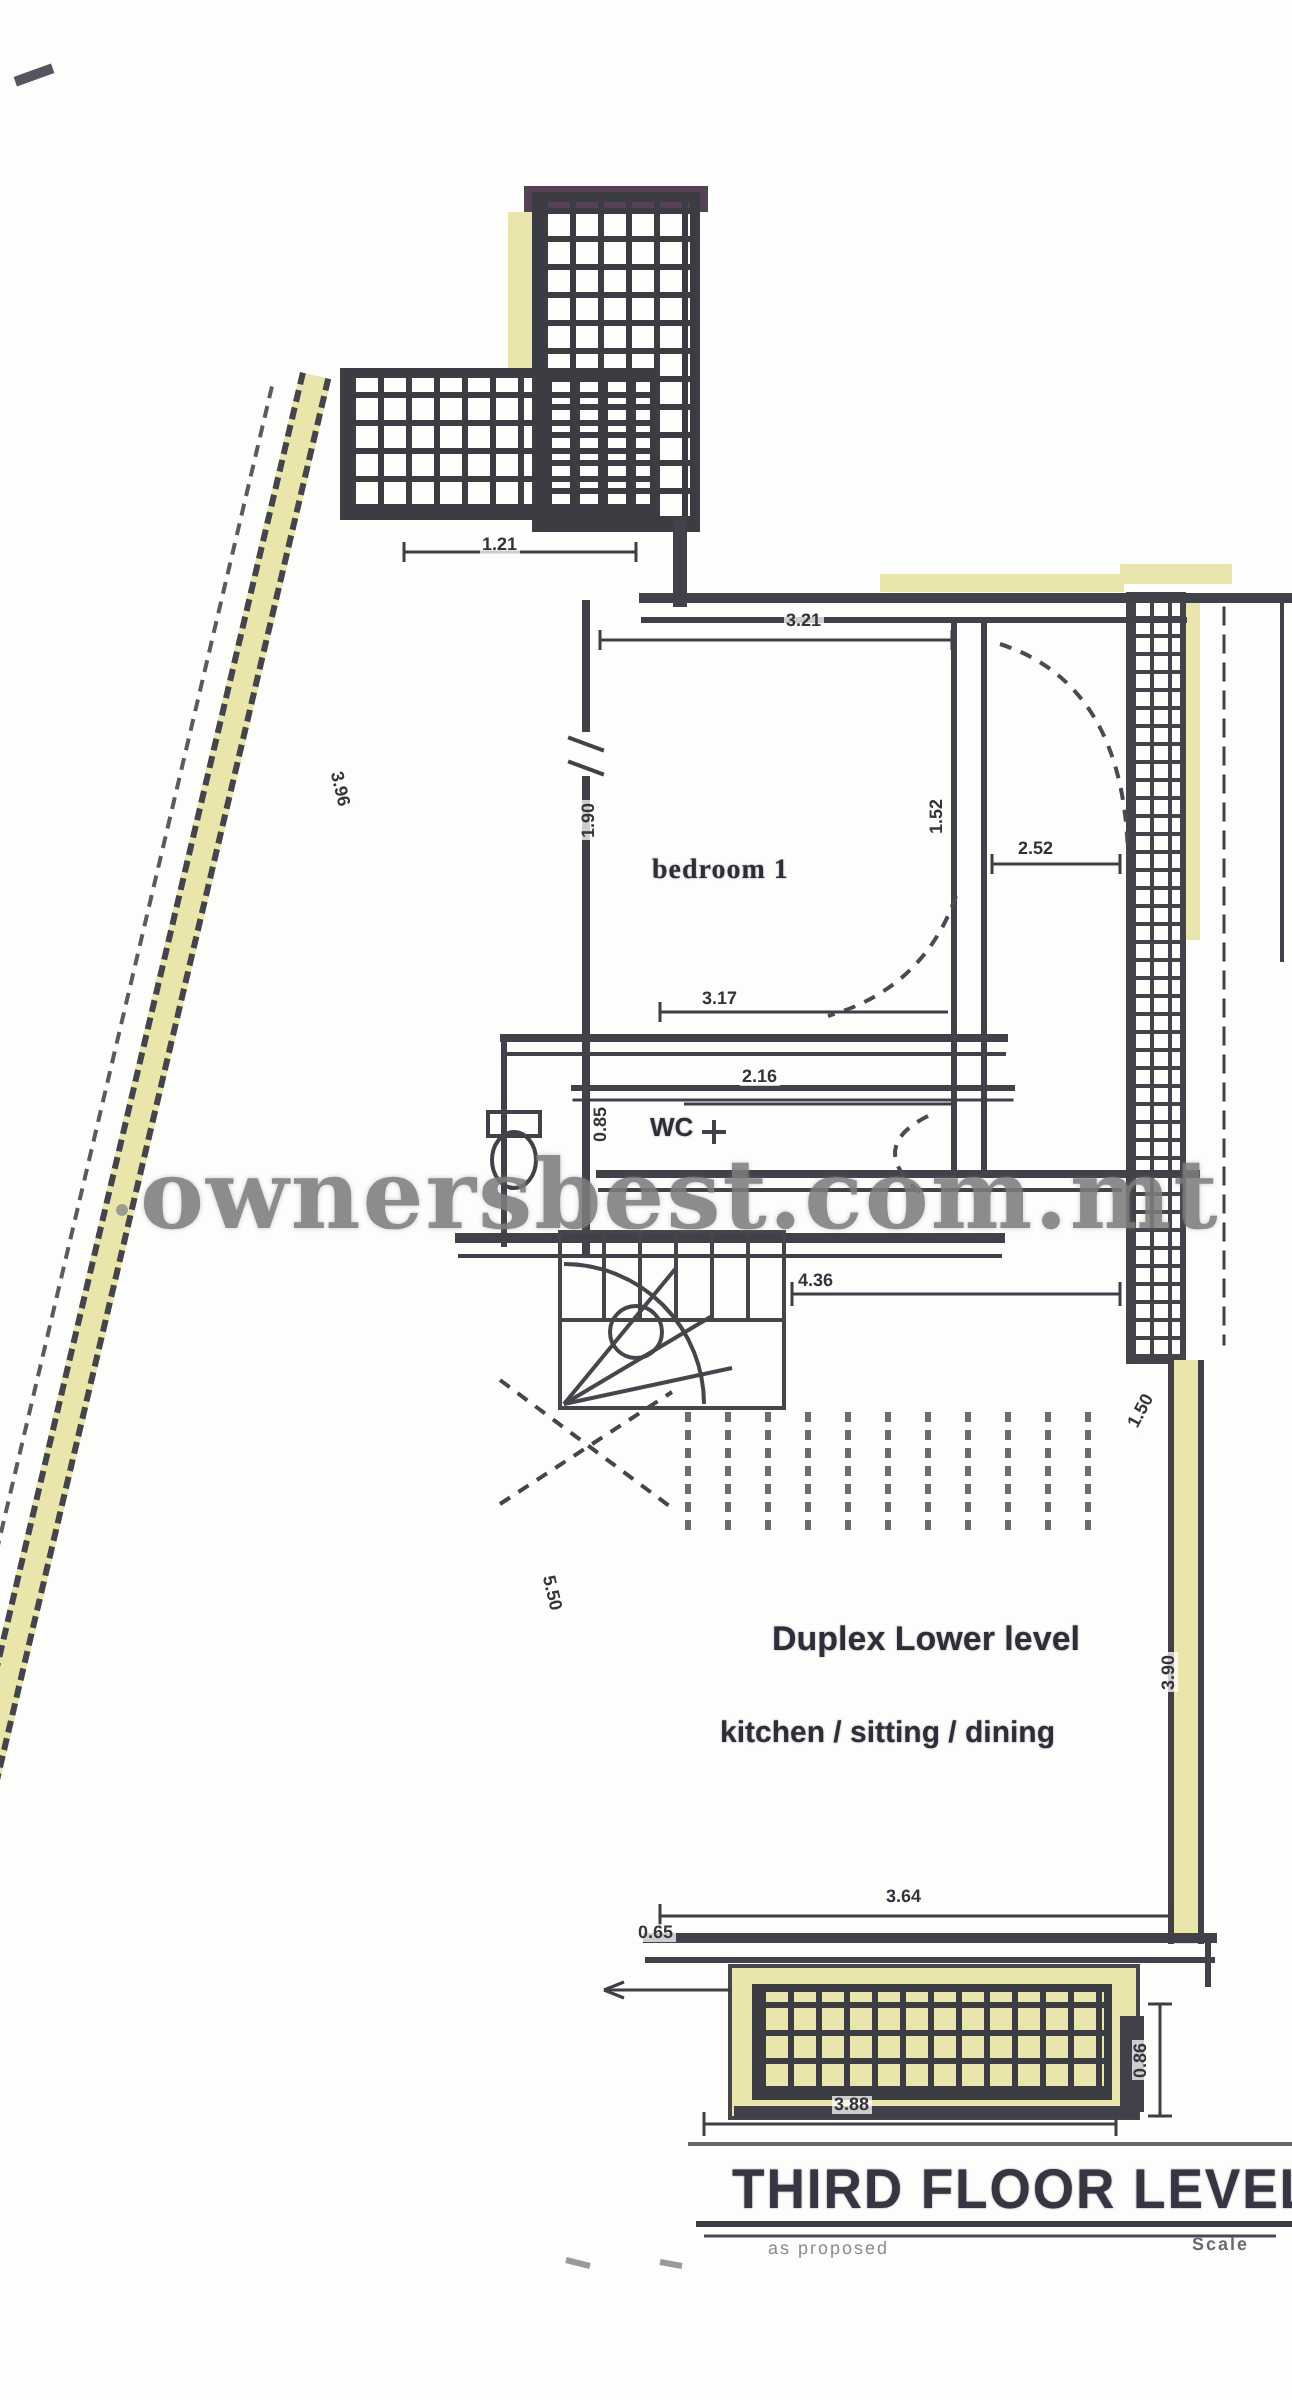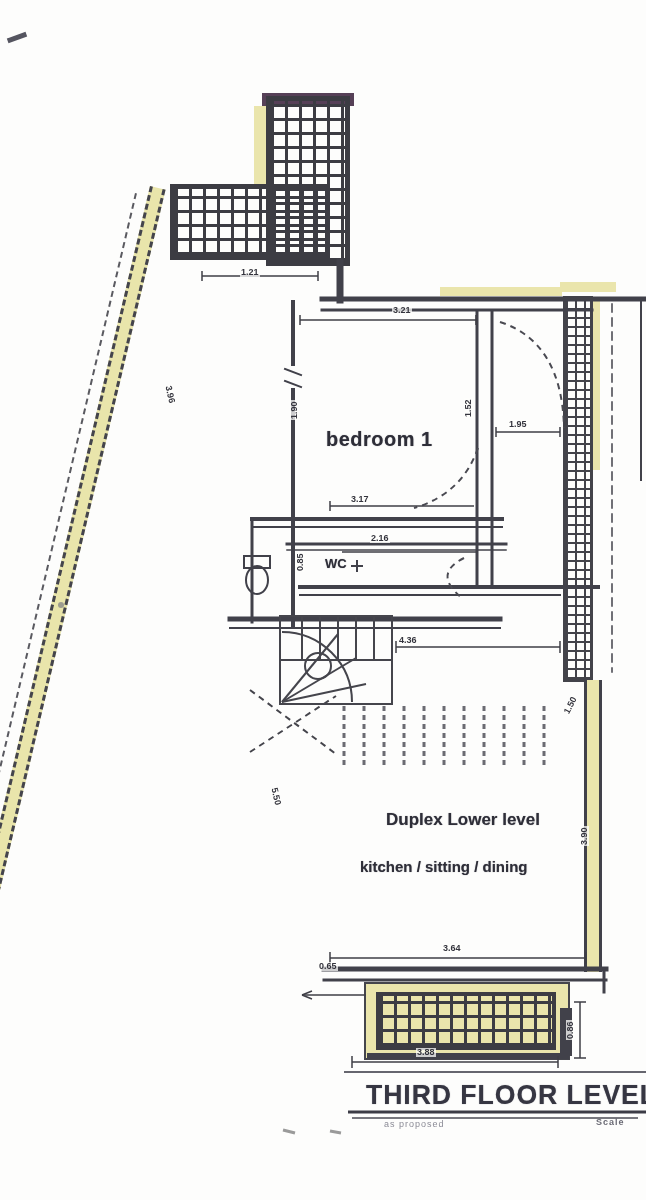--- a/index.html
+++ b/index.html
@@ -156,42 +156,43 @@
 
     <g>
       <line x1="344" y1="1072" x2="646" y2="1072" stroke="#66666f" stroke-width="2"></line>
       <line x1="348" y1="1112" x2="646" y2="1112" stroke="#3c3c46" stroke-width="3"></line>
       <line x1="352" y1="1118" x2="638" y2="1118" stroke="#4a4a55" stroke-width="1.5"></line>
       <line x1="283" y1="1130" x2="295" y2="1133" stroke="#9a9a9a" stroke-width="3"></line>
       <line x1="330" y1="1131" x2="341" y2="1133" stroke="#9a9a9a" stroke-width="3"></line>
     </g>
   </svg>
 
-  <div class="abs room" style="left:326px;top:428px;font-size:20px;letter-spacing:.5px;">bedroom 1</div>
+  <div class="abs room" style="left:326px;top:428px;font-size:14px;letter-spacing:.5px;font-family:Liberation Serif, serif;">bedroom 1</div>
   <div class="abs room" style="left:325px;top:556px;font-size:13px;">WC</div>
   <div class="abs room" style="left:386px;top:810px;font-size:17px;">Duplex Lower level</div>
   <div class="abs room" style="left:360px;top:858px;font-size:15px;text-align:center;">kitchen / sitting / dining</div>
 
   <div class="abs dim" style="left:240px;top:268px;">1.21</div>
   <div class="abs dim" style="left:392px;top:306px;">3.21</div>
   <div class="abs dim rot" style="left:290px;top:420px;transform:rotate(-90deg);">1.90</div>
   <div class="abs dim rot" style="left:464px;top:418px;transform:rotate(-90deg);">1.52</div>
-  <div class="abs dim" style="left:508px;top:420px;">1.95</div>
+  <div class="abs dim" style="left:508px;top:420px;">2.52</div>
   <div class="abs dim" style="left:350px;top:495px;">3.17</div>
   <div class="abs dim" style="left:370px;top:534px;">2.16</div>
   <div class="abs dim rot" style="left:296px;top:572px;transform:rotate(-90deg);">0.85</div>
   <div class="abs dim" style="left:398px;top:636px;">4.36</div>
   <div class="abs dim rot" style="left:562px;top:712px;transform:rotate(-62deg);">1.50</div>
   <div class="abs dim rot" style="left:172px;top:384px;transform:rotate(77deg);">3.96</div>
   <div class="abs dim rot" style="left:278px;top:786px;transform:rotate(77deg);">5.50</div>
   <div class="abs dim rot" style="left:580px;top:846px;transform:rotate(-90deg);">3.90</div>
   <div class="abs dim" style="left:442px;top:944px;">3.64</div>
   <div class="abs dim" style="left:318px;top:962px;text-align:center;">0.65</div>
   <div class="abs dim" style="left:416px;top:1048px;">3.88</div>
   <div class="abs dim rot" style="left:566px;top:1040px;transform:rotate(-90deg);">0.86</div>
 
   <div class="abs title" style="left:366px;top:1079px;">THIRD FLOOR LEVEL</div>
   <div class="abs small" style="left:372px;top:1119px;margin-left:12px;">as proposed</div>
   <div class="abs small" style="left:596px;top:1117px;font-weight:bold;color:#6a6a74;">Scale</div>
 
   <div class="abs dot" style="left:58px;top:602px;"></div>
+  <div class="abs wm" style="left:70px;top:570px;">ownersbest.com.mt</div>
 
 </div>
 
 </body></html>

